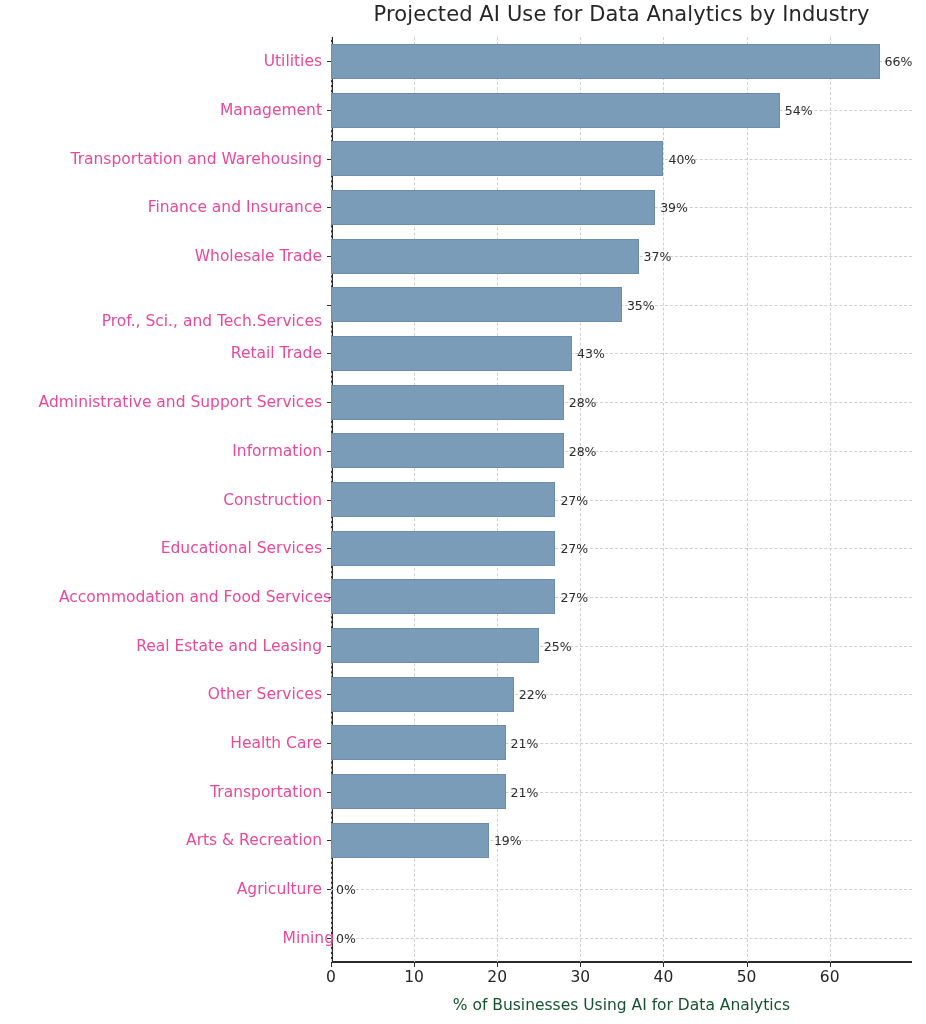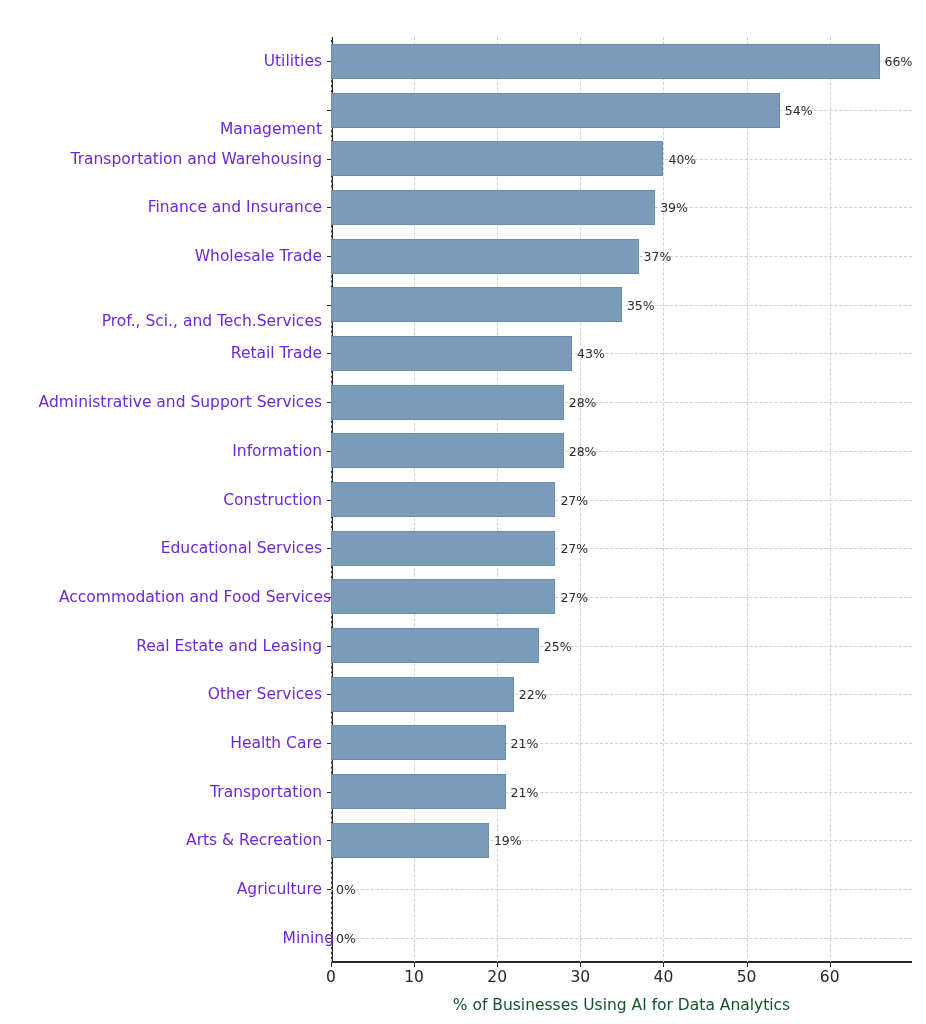--- a/index.html
+++ b/index.html
@@ -93,21 +93,21 @@
     color: #2c2c2c;
     white-space: nowrap;
     transform: translateY(-50%);
   }
 
   
   .ytick-label {
     position: absolute;
     right: 926px;          
     font-size: 15.5px;
-    color: #6d28d9;
+    color: #ec4899;
     white-space: nowrap;
     text-align: right;
     transform: translateY(-50%);
   }
   .ytick-mark {
     position: absolute;
     left: -4.5px;
     width: 4.5px;
     height: 0;
     border-top: 1.4px solid #2b2b2b;
@@ -139,20 +139,21 @@
     font-size: 15.5px;
     color: #14532d;
     white-space: nowrap;
   }
 </style>
 </head>
 <body>
 
 <div id="figure">
 
+  <div id="chart-title">Projected AI Use for Data Analytics by Industry</div>
 
   <div id="spine-left"></div>
   <div id="spine-bottom"></div>
 
   <div id="plot-area">
     <div id="vgrid-layer">
         <div class="vgrid" style="left: 0px;"></div>
         <div class="vgrid" style="left: 83.1187px;"></div>
         <div class="vgrid" style="left: 166.237px;"></div>
         <div class="vgrid" style="left: 249.356px;"></div>
@@ -246,21 +247,21 @@
         <div class="ytick-mark" style="top: 705.921px;"></div>
         <div class="ytick-mark" style="top: 754.605px;"></div>
         <div class="ytick-mark" style="top: 803.289px;"></div>
         <div class="ytick-mark" style="top: 851.974px;"></div>
         <div class="ytick-mark" style="top: 900.658px;"></div>
       </div>
   </div>
 
   <div id="ylabels-layer">
       <div class="ytick-label" style="left: 0px; width: 322px; right: auto; top: 61.3421px;">Utilities</div>
-      <div class="ytick-label" style="left: 0px; width: 322px; right: auto; top: 110.026px; margin-top: 19px;">Management</div>
+      <div class="ytick-label" style="left: 0px; width: 322px; right: auto; top: 110.026px;">Management</div>
       <div class="ytick-label" style="left: 0px; width: 322px; right: auto; top: 158.711px;">Transportation and Warehousing</div>
       <div class="ytick-label" style="left: 0px; width: 322px; right: auto; top: 207.395px;">Finance and Insurance</div>
       <div class="ytick-label" style="left: 0px; width: 322px; right: auto; top: 256.079px;">Wholesale Trade</div>
       <div class="ytick-label" style="left: 0px; width: 322px; right: auto; top: 304.763px; margin-top: 16px;">Prof., Sci., and Tech.Services</div>
       <div class="ytick-label" style="left: 0px; width: 322px; right: auto; top: 353.447px;">Retail Trade</div>
       <div class="ytick-label" style="left: 0px; width: 322px; right: auto; top: 402.132px;">Administrative and Support Services</div>
       <div class="ytick-label" style="left: 0px; width: 322px; right: auto; top: 450.816px;">Information</div>
       <div class="ytick-label" style="left: 0px; width: 322px; right: auto; top: 499.5px;">Construction</div>
       <div class="ytick-label" style="left: 0px; width: 322px; right: auto; top: 548.184px;">Educational Services</div>
       <div class="ytick-label" style="left: 9px; width: 322px; right: auto; top: 596.868px;">Accommodation and Food Services</div>

